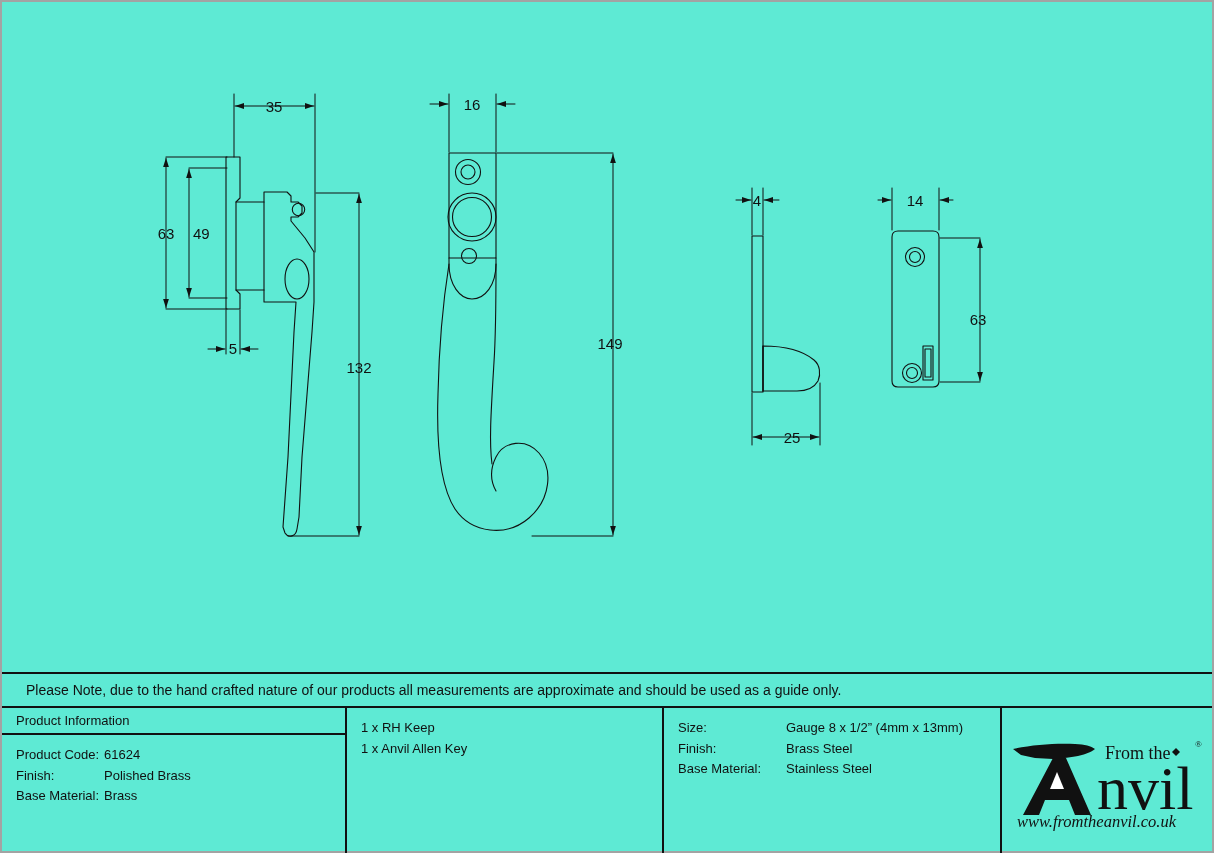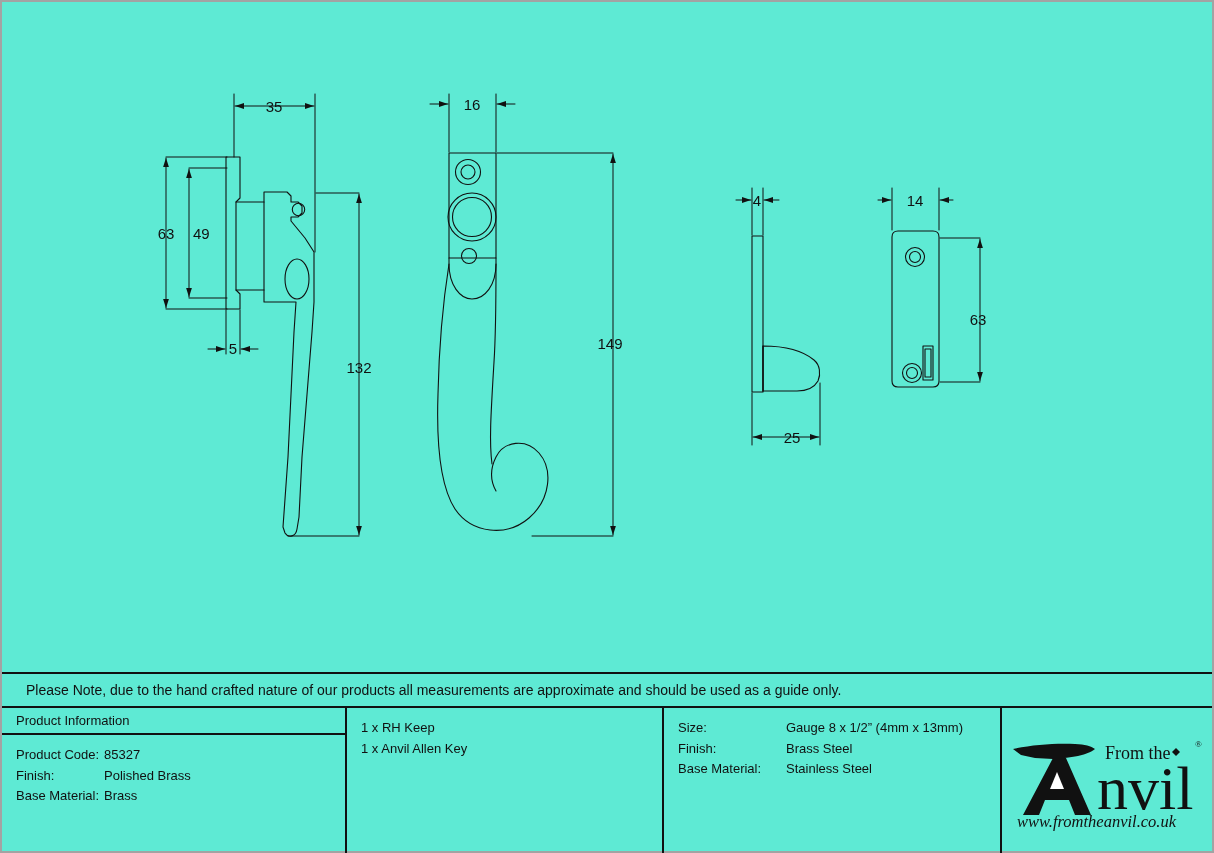--- a/index.html
+++ b/index.html
@@ -280,21 +280,21 @@
     <div id="note-text">Please Note, due to the hand crafted nature of our products all measurements are approximate and should be used as a guide only.</div>
   </div>
 
   <div id="info-table">
 
     <div class="col divided" style="width:345px">
       <div class="col-head">Product Information</div>
       <div class="col-body">
         <div class="kv">
           <span class="k">Product Code:</span>
-          <span class="v">85327</span>
+          <span class="v">61624</span>
         </div>
         <div class="kv">
           <span class="k">Finish:</span>
           <span class="v">Polished Brass</span>
         </div>
         <div class="kv">
           <span class="k">Base Material:</span>
           <span class="v">Brass</span>
         </div>
       </div>

